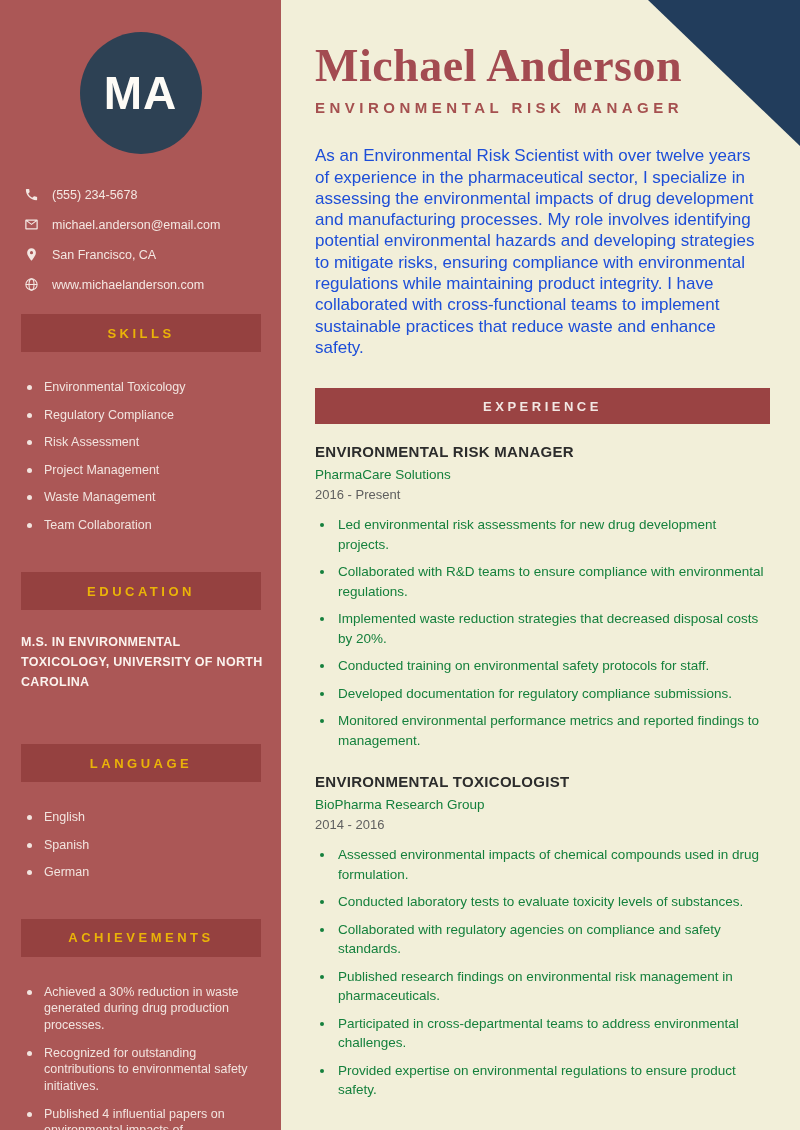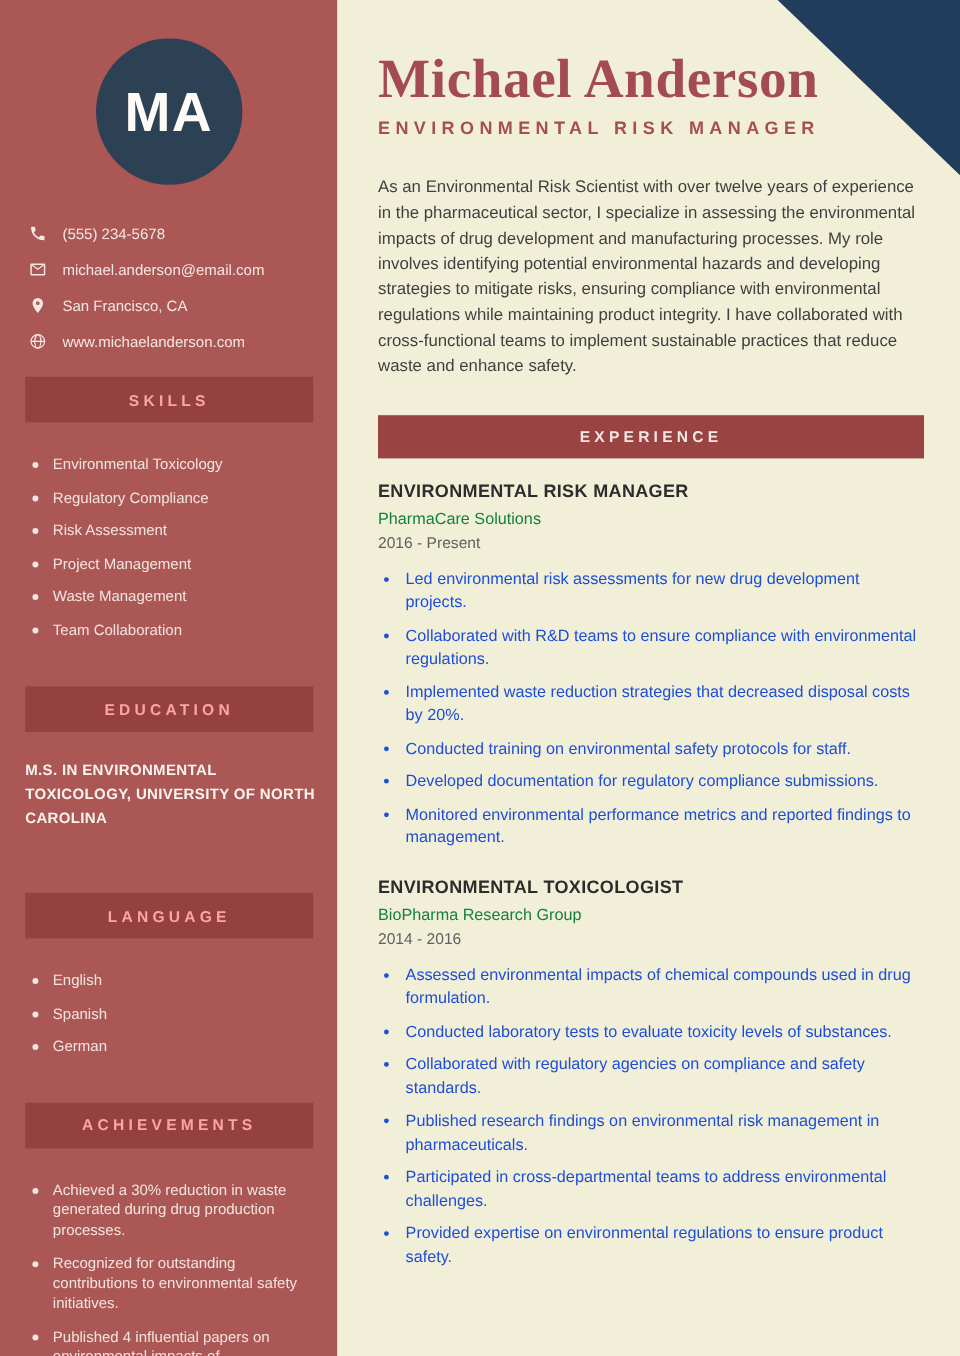--- a/index.html
+++ b/index.html
@@ -39,21 +39,21 @@
     color:#f4e7e2;
   }
   .cicon { width:15px; height:15px; margin-right:13px; display:inline-flex; flex:0 0 15px; }
   .cicon svg { width:15px; height:15px; }
 
   .s-header {
     margin:0 20px 0 21px;
     height:38px;
     background:#954140;
     display:flex; align-items:center; justify-content:center;
-    color:#fca5a5; font-size:13px; font-weight:bold; letter-spacing:3.5px;
+    color:#eab308; font-size:13px; font-weight:bold; letter-spacing:3.5px;
   }
   .skills-header  { margin-top:22px; }
   .s-list { list-style:none; margin:27px 20px 0 25px; }
   .s-list li {
     position:relative;
     padding-left:19px;
     font-size:12.5px;
     margin-bottom:11px;
     line-height:16.5px;
     color:#f2e4df;
@@ -100,44 +100,44 @@
   }
   .role {
     margin-top:9px;
     font-size:15px;
     font-weight:bold;
     letter-spacing:4.5px;
     color:#a5504f;
   }
   .summary {
     margin-top:29px;
-    font-size:14px;
+    font-size:17px;
     line-height:21.3px;
-    color:#404040;
+    color:#1d4ed8;
     max-width:448px;
   }
   .exp-bar {
     margin-top:30px;
     height:36px;
     background:#9a4343;
     display:flex; align-items:center; justify-content:center;
     color:#f2e7e3; font-size:13px; font-weight:bold; letter-spacing:3.5px;
   }
   .job { margin-top:19px; }
   .job + .job { margin-top:23px; }
   .job-title {
     font-size:15px; font-weight:bold; color:#2c2c2c; letter-spacing:0.3px;
   }
   .job-company { margin-top:7px; font-size:13.5px; color:#15803d; }
   .job-dates   { margin-top:5px; font-size:13px;   color:#5f5f5f; }
   .job-bullets { margin:13px 0 0 20px; }
   .job-bullets li {
     font-size:13.5px;
     line-height:19.5px;
-    color:#1d4ed8;
+    color:#15803d;
     margin-bottom:8px;
     padding-left:3px;
   }
 </style>
 </head>
 <body>
 
 <div class="page">
 
   <aside class="sidebar">

